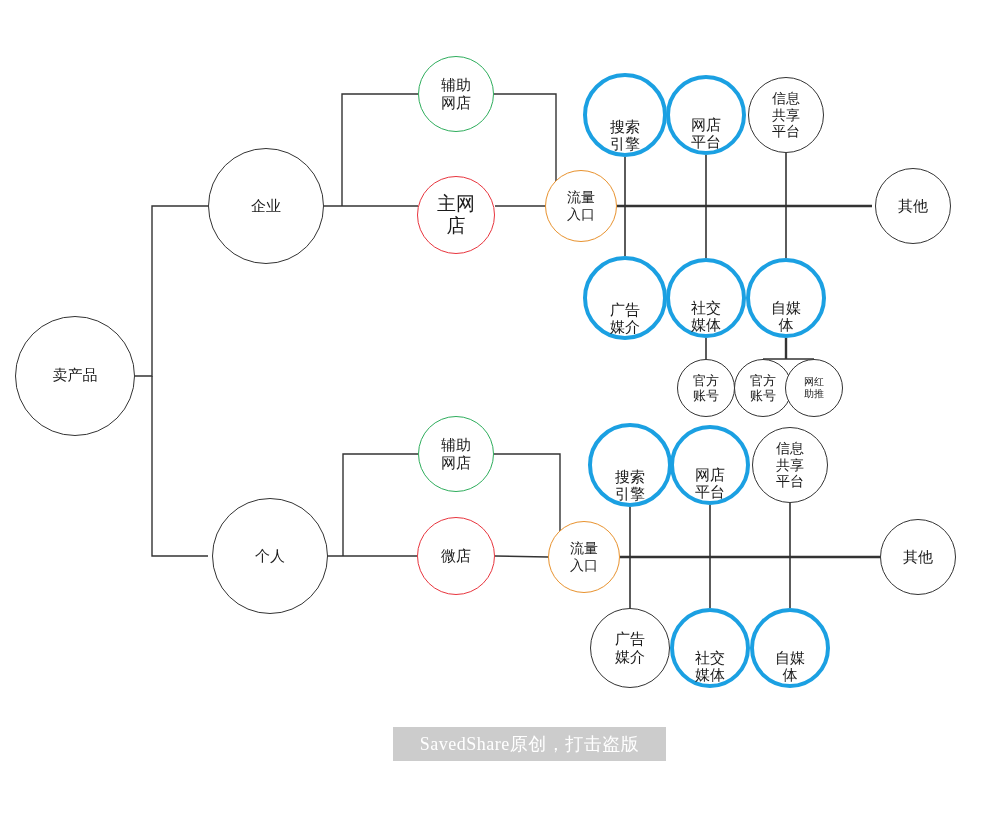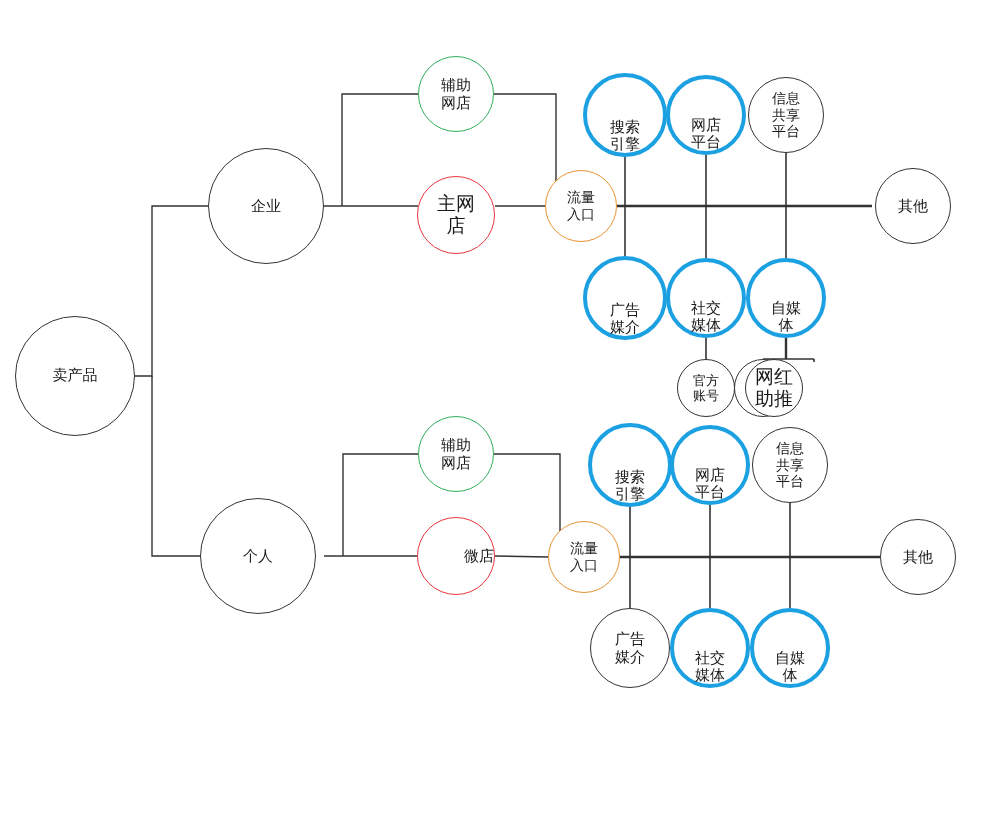--- a/index.html
+++ b/index.html
@@ -94,21 +94,21 @@
       <polyline points="710,557 710,608" fill="none" stroke="#333333" stroke-width="1.6" stroke-linecap="butt"></polyline>
       <polyline points="790,557 790,503" fill="none" stroke="#333333" stroke-width="1.6" stroke-linecap="butt"></polyline>
       <polyline points="790,557 790,608" fill="none" stroke="#333333" stroke-width="1.6" stroke-linecap="butt"></polyline>
       <polyline points="763,359 763,362" fill="none" stroke="#333333" stroke-width="1.6"></polyline>
       <polyline points="814,359 814,362" fill="none" stroke="#333333" stroke-width="1.6"></polyline>
     </svg>
 
   <div id="nodes">
       <div class="node thin" style="left: 15px; top: 316px; width: 120px; height: 120px; border-color: rgb(51, 51, 51); font-size: 15px; font-family: Liberation Serif, serif;"><span>卖产品</span></div>
       <div class="node thin" style="left: 208px; top: 148px; width: 116px; height: 116px; border-color: rgb(51, 51, 51); font-size: 15px;"><span>企业</span></div>
-      <div class="node thin" style="left: 200px; top: 498px; width: 116px; height: 116px; border-color: rgb(51, 51, 51); font-size: 15px;"><span>个人</span></div>
+      <div class="node thin" style="left: 212px; top: 498px; width: 116px; height: 116px; border-color: rgb(51, 51, 51); font-size: 15px;"><span>个人</span></div>
       <div class="node thin" style="left: 418px; top: 56px; width: 76px; height: 76px; border-color: rgb(46, 173, 92); font-size: 15px;"><span>辅助
 网店</span></div>
       <div class="node thin" style="left: 417px; top: 176px; width: 78px; height: 78px; border-color: rgb(232, 53, 62); font-size: 19px;"><span>主网
 店</span></div>
       <div class="node thin" style="left: 545px; top: 170px; width: 72px; height: 72px; border-color: rgb(232, 146, 46); font-size: 14px;"><span>流量
 入口</span></div>
       <div class="node thick" style="left: 583px; top: 73px; width: 84px; height: 84px; border-color: rgb(27, 160, 226); font-size: 15px;"><span>搜索
 引擎</span></div>
       <div class="node thick" style="left: 666px; top: 75px; width: 80px; height: 80px; border-color: rgb(27, 160, 226); font-size: 15px;"><span>网店
 平台</span></div>
@@ -118,38 +118,41 @@
       <div class="node thick" style="left: 583px; top: 256px; width: 84px; height: 84px; border-color: rgb(27, 160, 226); font-size: 15px;"><span>广告
 媒介</span></div>
       <div class="node thick" style="left: 666px; top: 258px; width: 80px; height: 80px; border-color: rgb(27, 160, 226); font-size: 15px;"><span>社交
 媒体</span></div>
       <div class="node thick" style="left: 746px; top: 258px; width: 80px; height: 80px; border-color: rgb(27, 160, 226); font-size: 15px;"><span>自媒
 体</span></div>
       <div class="node thin" style="left: 677px; top: 359px; width: 58px; height: 58px; border-color: rgb(51, 51, 51); font-size: 13px;"><span>官方
 账号</span></div>
       <div class="node thin" style="left: 734px; top: 359px; width: 58px; height: 58px; border-color: rgb(51, 51, 51); font-size: 13px;"><span>官方
 账号</span></div>
-      <div class="node thin" style="left: 745px; top: 359px; width: 58px; height: 58px; border-color: rgb(51, 51, 51); font-size: 19px;"><span>网红
+      <div class="node thin" style="left: 785px; top: 359px; width: 58px; height: 58px; border-color: rgb(51, 51, 51); font-size: 10px;"><span>网红
 助推</span></div>
       <div class="node thin" style="left: 875px; top: 168px; width: 76px; height: 76px; border-color: rgb(51, 51, 51); font-size: 15px;"><span>其他</span></div>
       <div class="node thin" style="left: 418px; top: 416px; width: 76px; height: 76px; border-color: rgb(46, 173, 92); font-size: 15px;"><span>辅助
 网店</span></div>
-      <div class="node thin" style="left: 417px; top: 517px; width: 78px; height: 78px; border-color: rgb(232, 53, 62); font-size: 15px; justify-content: flex-end;"><span>微店</span></div>
+      <div class="node thin" style="left: 417px; top: 517px; width: 78px; height: 78px; border-color: rgb(232, 53, 62); font-size: 15px;"><span>微店</span></div>
       <div class="node thin" style="left: 548px; top: 521px; width: 72px; height: 72px; border-color: rgb(232, 146, 46); font-size: 14px;"><span>流量
 入口</span></div>
       <div class="node thick" style="left: 588px; top: 423px; width: 84px; height: 84px; border-color: rgb(27, 160, 226); font-size: 15px;"><span>搜索
 引擎</span></div>
       <div class="node thick" style="left: 670px; top: 425px; width: 80px; height: 80px; border-color: rgb(27, 160, 226); font-size: 15px;"><span>网店
 平台</span></div>
       <div class="node thin" style="left: 752px; top: 427px; width: 76px; height: 76px; border-color: rgb(51, 51, 51); font-size: 14px;"><span>信息
 共享
 平台</span></div>
       <div class="node thin" style="left: 590px; top: 608px; width: 80px; height: 80px; border-color: rgb(51, 51, 51); font-size: 15px;"><span>广告
 媒介</span></div>
       <div class="node thick" style="left: 670px; top: 608px; width: 80px; height: 80px; border-color: rgb(27, 160, 226); font-size: 15px;"><span>社交
 媒体</span></div>
       <div class="node thick" style="left: 750px; top: 608px; width: 80px; height: 80px; border-color: rgb(27, 160, 226); font-size: 15px;"><span>自媒
 体</span></div>
       <div class="node thin" style="left: 880px; top: 519px; width: 76px; height: 76px; border-color: rgb(51, 51, 51); font-size: 15px;"><span>其他</span></div>
     </div>
 
+  <div id="watermark">
+    <span>SavedShare原创，打击盗版</span>
+  </div>
 
 </div>
 
 </body></html>

